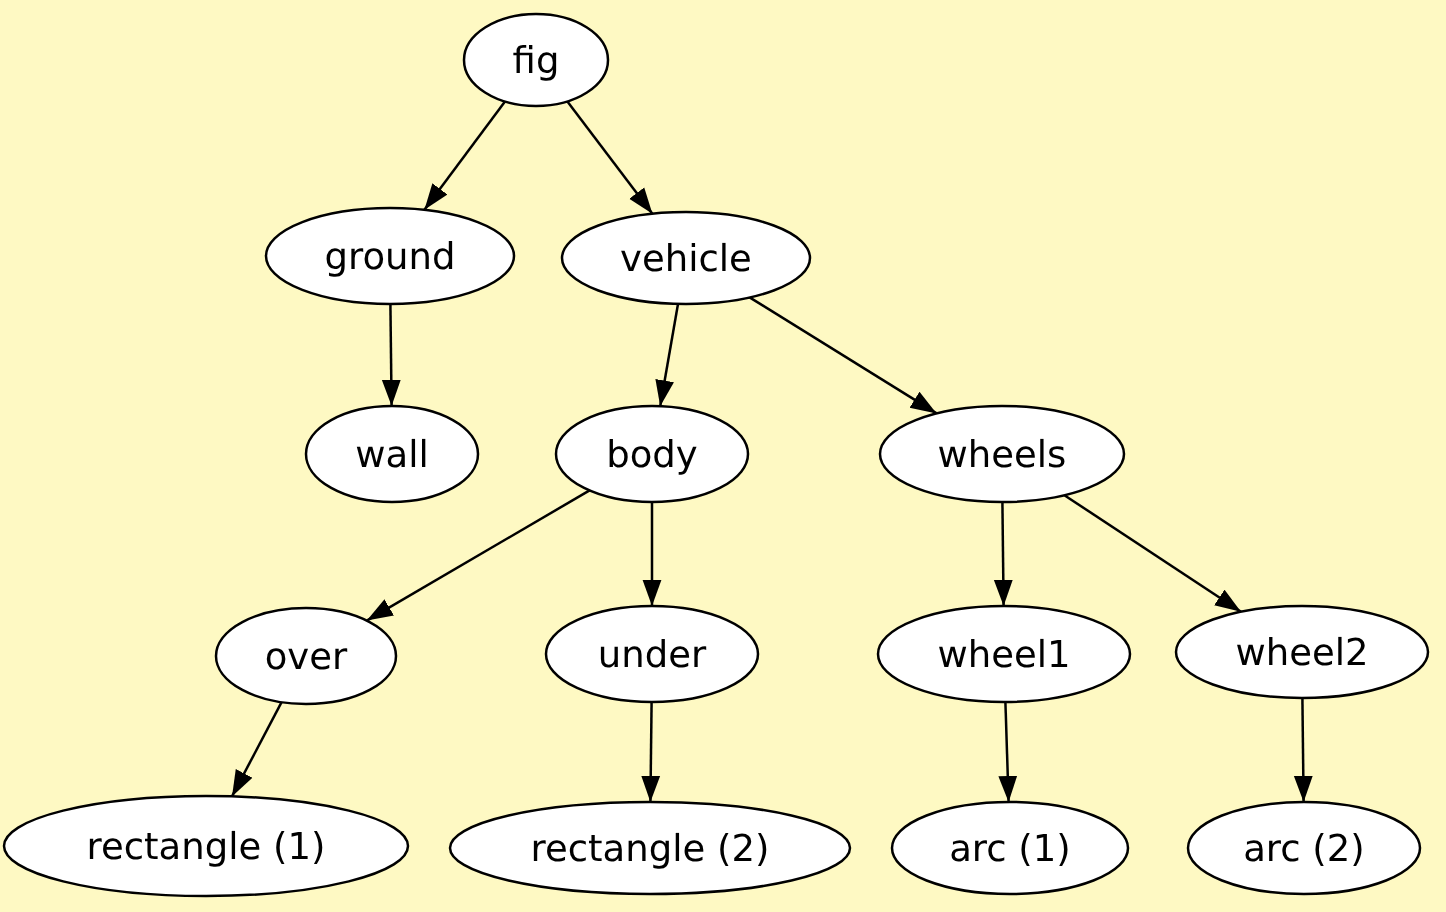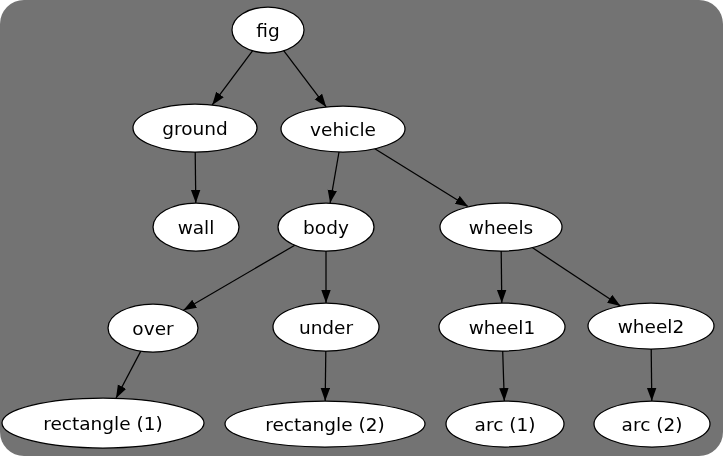--- a/index.html
+++ b/index.html
@@ -8,22 +8,21 @@
     background: #ffffff;
     width: 723px;
     height: 456px;
     overflow: hidden;
     font-family: "DejaVu Sans", sans-serif;
   }
   .diagram-wrap {
     position: relative;
     width: 723px;
     height: 456px;
-    background: #737373;
-    border-radius: 24px;
+    background: #fef9c3;
   }
   svg {
     display: block;
   }
   .node-ellipse {
     fill: #ffffff;
     stroke: #000000;
     stroke-width: 1.25;
   }
   .node-label {

